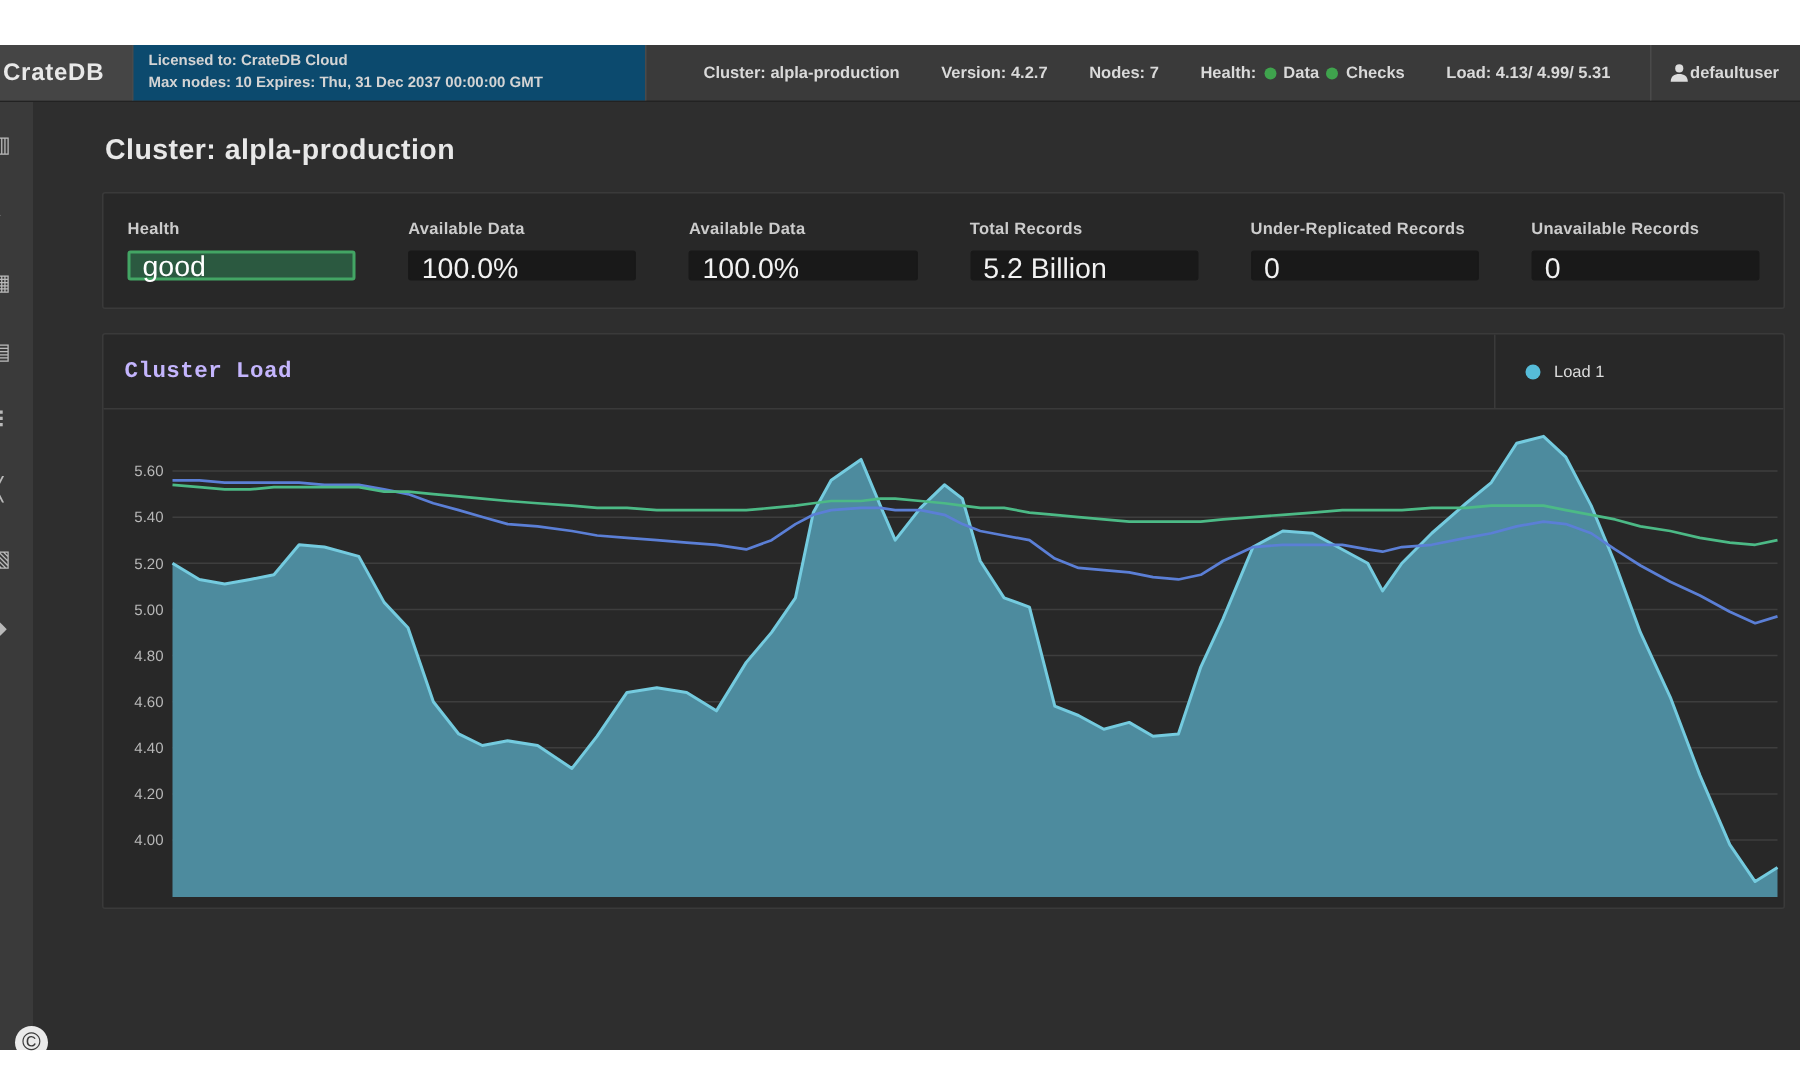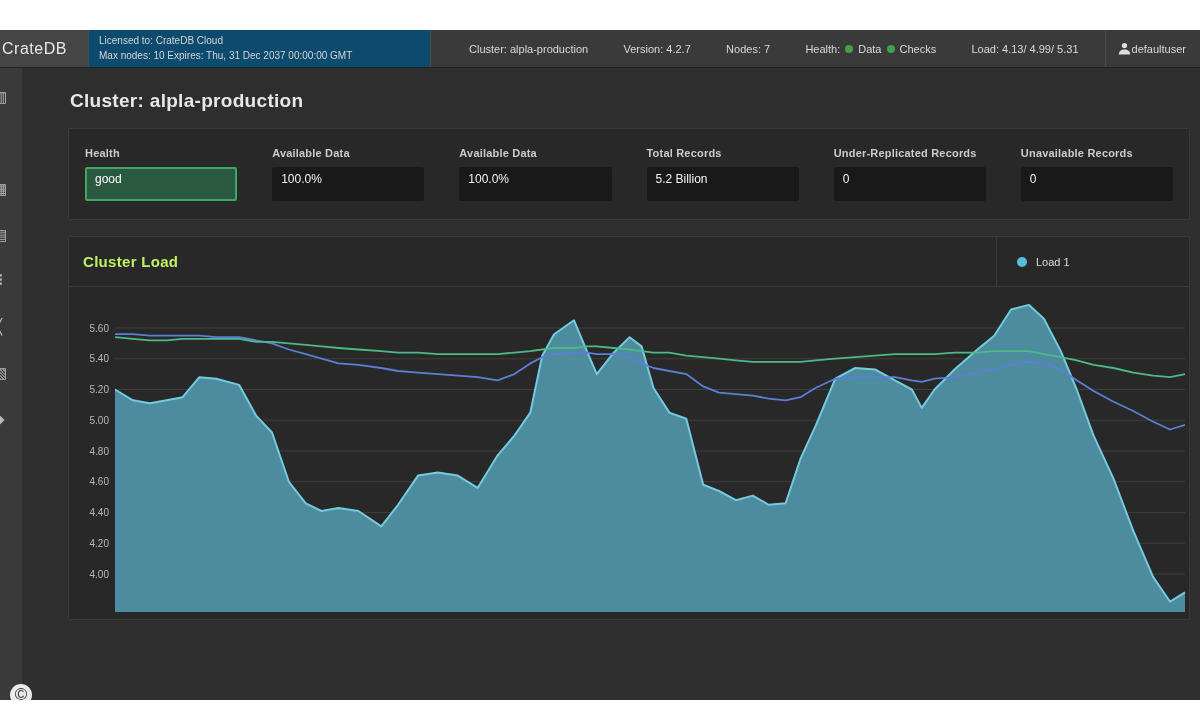--- a/index.html
+++ b/index.html
@@ -1,45 +1,45 @@
 <!DOCTYPE html>
 <html><head>
 <meta charset="utf-8">
 <style>
   * { margin:0; padding:0; box-sizing:border-box; }
   body { width:1200px; height:720px; background:#ffffff; font-family:"Liberation Sans", sans-serif; position:relative; overflow:hidden; }
   .app { position:absolute; top:30px; left:0; width:1200px; height:670px; background:#2e2e2e; overflow:hidden; }
 
   
-  .topbar { position:absolute; top:0; left:0; right:0; height:38px; background:#3a3a3a; display:flex; align-items:stretch; color:#d9d9d9; font-size:11px; font-weight:normal; border-bottom:1px solid #222; }
+  .topbar { position:absolute; top:0; left:0; right:0; height:38px; background:#3a3a3a; display:flex; align-items:stretch; color:#d9d9d9; font-size:11px; font-weight:bold; border-bottom:1px solid #222; }
   .tb-logo { width:88px; background:#454545; color:#e8e8e8; font-size:16px; display:flex; align-items:center; padding-left:2px; letter-spacing:0.5px; }
   .tb-license { width:342px; background:#0c4a6e; border-left:1px solid #4a4a4a; padding:4px 0 0 10px; font-size:10px; line-height:1.45; color:#d4d4d4; }
   .tb-nav { flex:1; border-left:1px solid #4a4a4a; display:flex; align-items:center; justify-content:space-between; padding:0 26px 0 38px; }
   .tb-item { display:flex; align-items:center; gap:5px; white-space:nowrap; }
   .dot { width:8px; height:8px; border-radius:50%; display:inline-block; }
   .tb-user { border-left:1px solid #4a4a4a; display:flex; align-items:center; gap:1px; padding:0 14px 0 12px; }
   .user-ico svg { display:block; }
 
   
   .sidebar { position:absolute; top:38px; left:0; bottom:0; width:22px; background:#3a3a3a; overflow:hidden; }
   .side-item { height:34px; margin:12px 0 0 -7px; color:#b9b9b9; font-size:15px; line-height:34px; cursor:pointer; }
 
   
   .content { position:absolute; top:38px; left:22px; right:0; bottom:0; background:#2e2e2e; padding:0 10px 0 46px; overflow:hidden; }
   h1.page-title { color:#e8e8e8; font-size:19px; margin:22px 0 16px 2px; letter-spacing:0.3px; }
 
   .panel { background:#282828; border:1px solid #3a3a3a; border-radius:2px; }
   .metrics-panel { padding:18px 16px; display:grid; grid-template-columns:repeat(6,1fr); column-gap:35px; row-gap:14px; }
   .metric label { display:block; color:#cccccc; font-size:11px; font-weight:bold; margin-bottom:8px; letter-spacing:0.2px; }
-  .metric .val { height:34px; line-height:21px; background:#191919; color:#f2f2f2; font-size:12px; padding:1px 8px; border-radius:2px; border:1px solid #191919; }
+  .metric .val { height:20px; line-height:21px; background:#191919; color:#f2f2f2; font-size:19px; padding:1px 8px; border-radius:2px; border:1px solid #191919; }
   .metric .val.good { background:#2b5940; border:2px solid #43a564; line-height:18px; color:#ffffff; }
 
   .chart-panel { margin-top:16px; height:384px; }
   .chart-header { height:50px; display:flex; align-items:stretch; border-bottom:1px solid #3a3a3a; }
-  .chart-title { flex:1; display:flex; align-items:center; padding-left:14px; color:#bef264; font-size:15px; font-weight:bold; letter-spacing:0.3px; }
+  .chart-title { flex:1; display:flex; align-items:center; padding-left:14px; color:#c4b5fd; font-size:15px; font-weight:bold; letter-spacing:0.3px;font-family:Liberation Mono, monospace; }
   .legend-cell { width:193px; border-left:1px solid #3a3a3a; display:flex; align-items:center; gap:9px; padding-left:20px; color:#dddddd; font-size:11px; font-weight:normal; cursor:pointer; }
   .legend-dot { width:10px; height:10px; border-radius:50%; display:inline-block; }
   .chart-body { padding:14px 2px 2px 2px; }
 
   .watermark { position:absolute; left:10px; top:684px; width:22px; height:22px; background:rgba(255,255,255,0.9); border-radius:50%; color:#3a3a3a; font-size:17px; line-height:22px; text-align:center; z-index:10; }
 </style>
 </head>
 <body>
 
 <div class="app">

